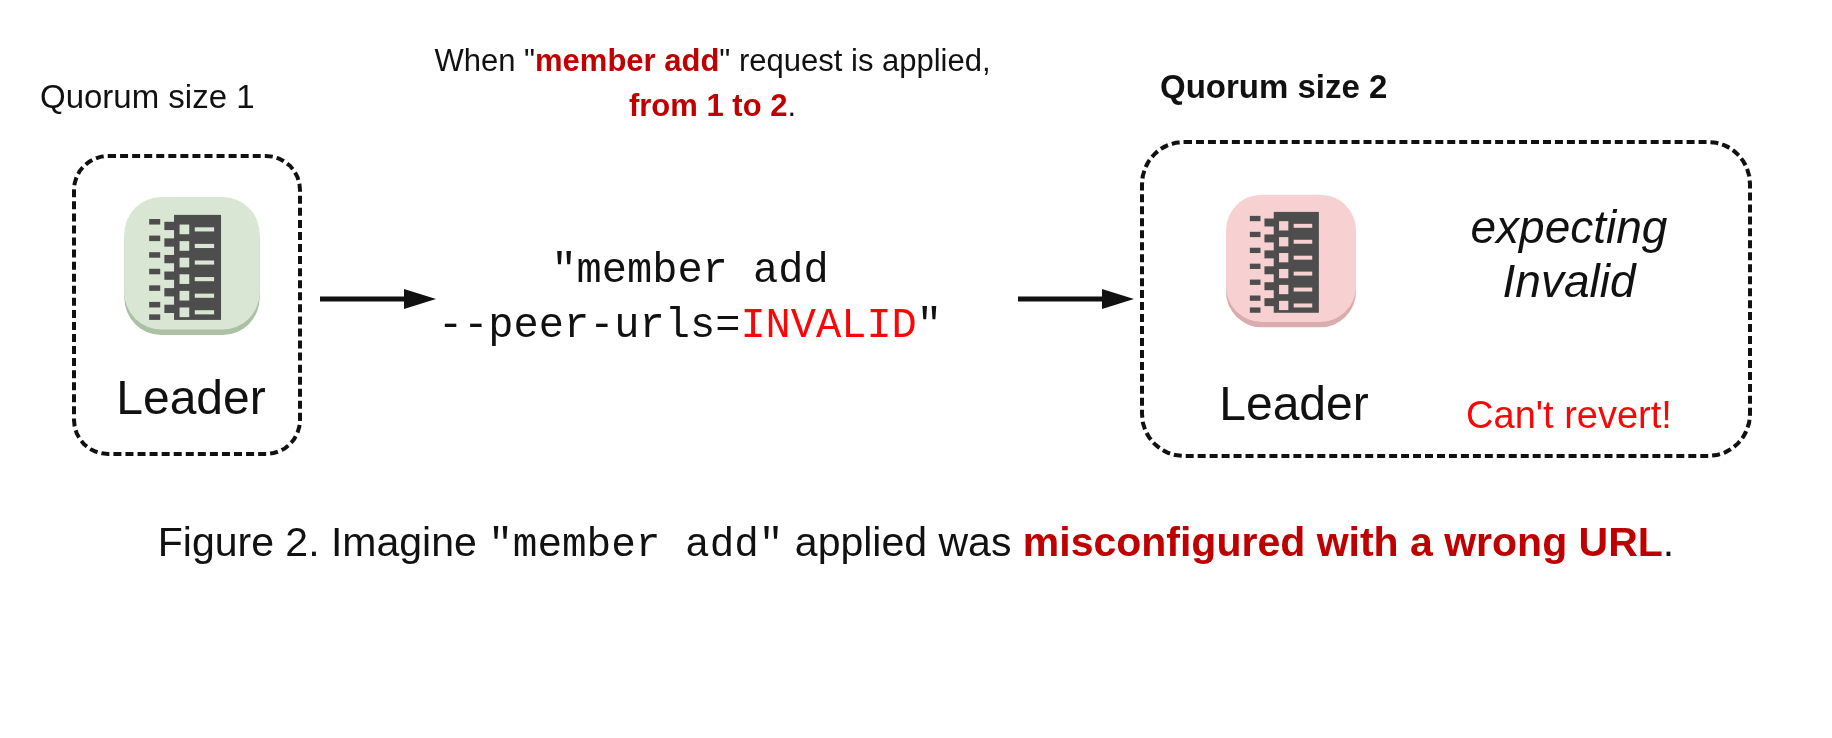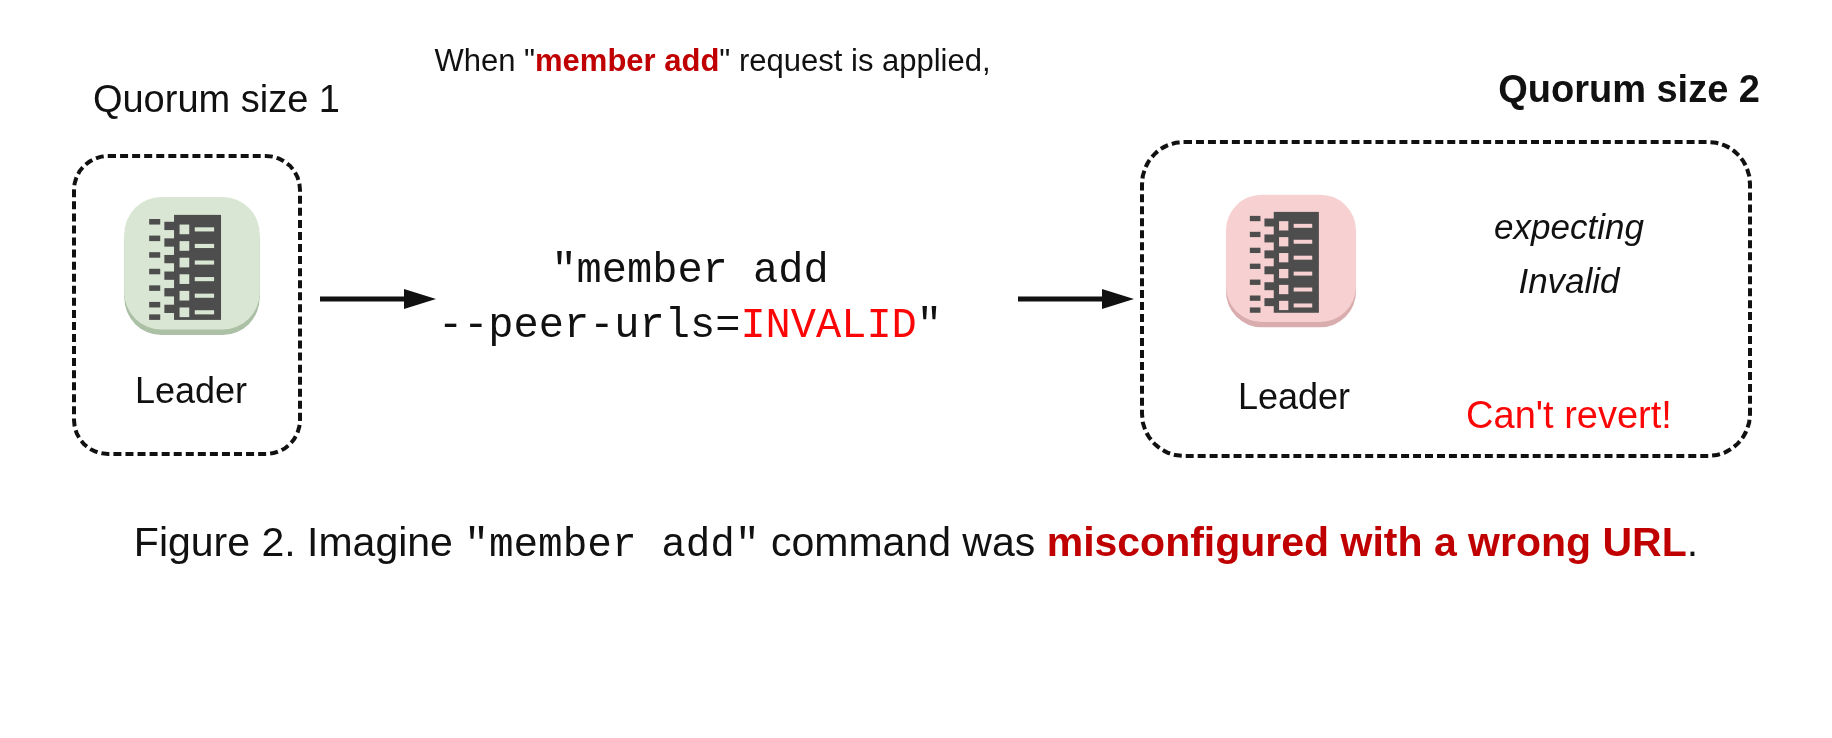--- a/index.html
+++ b/index.html
@@ -1,43 +1,43 @@
 <!DOCTYPE html>
 <html style="--dark-red: #c00000; --bright-red: #fb0606; --green-node: #d9e6d3; --green-node-edge: #abc0a4; --pink-node: #f7d1d1; --pink-node-edge: #d9adad; --icon-ink: #4d4d4d;"><head>
 <meta charset="utf-8">
 <style>
   * { margin:0; padding:0; box-sizing:border-box; }
   html,body { background:#fff; }
   body { font-family:"Liberation Sans", sans-serif; color:#111; }
   .canvas { position:relative; width:1832px; height:738px; background:#fff; overflow:hidden; }
 
-  .title { position:absolute; font-size:38px; text-align:right; white-space:nowrap; }
+  .title { position:absolute; font-size:33px; text-align:left; white-space:nowrap; }
   .left-title  { left:40px;  width:300px; top:78px; }
   .right-title { left:1160px; width:600px; top:68px;font-weight:bold; }
 
   .annotation { position:absolute; left:420px; top:38px; width:585px;
                 text-align:center; font-size:31px; line-height:45px; }
   .annotation .red { white-space:pre-wrap;margin-top:14px; }
 
   .cluster-box { position:absolute; border:4px dashed #111; border-radius:36px; }
   .left-box  { left:72px;   top:154px; width:230px; height:302px; }
   .right-box { left:1140px; top:140px; width:612px; height:318px; border-radius:44px; }
 
   .node-icon { position:absolute; display:block; }
   .left-box  .node-icon { left:40px; top:32px; width:152px; height:152px; }
   .right-box .node-icon { left:74px; top:44px; width:146px; height:146px; }
   .node-icon.green { --fill:var(--green-node); --edge:var(--green-node-edge); --ink:var(--icon-ink); }
   .node-icon.pink  { --fill:var(--pink-node);  --edge:var(--pink-node-edge);  --ink:var(--icon-ink); }
 
-  .node-label { position:absolute; text-align:center; font-size:36px; }
+  .node-label { position:absolute; text-align:center; font-size:48px; }
   .left-box  .node-label { left:0; width:230px; top:212px; }
   .right-box .node-label { left:0; width:300px; top:232px; }
 
   .expecting { position:absolute; left:280px; top:56px; width:290px;
-               text-align:center; font-style:italic; font-size:35px; line-height:54px; }
+               text-align:center; font-style:italic; font-size:46px; line-height:54px; }
   .warning { position:absolute; left:280px; top:250px; width:290px; text-align:center;
              font-size:38px; font-weight:400; color:var(--bright-red); }
 
   .command { position:absolute; left:395px; top:244px; width:590px; text-align:center;
              font-family:"Liberation Mono","DejaVu Sans Mono",monospace;
              font-size:42px; line-height:55px; white-space:nowrap; }
 
   .arrow { position:absolute; width:120px; height:28px; }
   .arrow1 { left:318px;  top:285px; }
   .arrow2 { left:1016px; top:285px; }
@@ -94,20 +94,21 @@
         </g>
       </symbol>
     </defs>
   </svg>
 
   <div class="title left-title">Quorum size 1</div>
   <div class="title right-title">Quorum size 2</div>
 
   <div class="annotation">
     <div><span>When "</span><span class="red">member add</span><span>" request is applied,</span></div>
+    <div><span class="red">from 1 to 2</span><span>.</span></div>
   </div>
 
   <div class="cluster-box left-box">
     <svg class="node-icon green" viewBox="0 0 110 110">
       <use href="#server-icon"></use>
     </svg>
     <div class="node-label">Leader</div>
   </div>
 
   <svg class="arrow arrow1" viewBox="0 0 120 28">
@@ -131,16 +132,16 @@
     </svg>
     <div class="node-label">Leader</div>
     <div class="expecting">
       <div>expecting</div>
       <div>Invalid</div>
     </div>
     <div class="warning">Can't revert!</div>
   </div>
 
   <div class="caption">
-    <div><span class="it">Figure 2.</span><span> Imagine </span><span class="mono">"member add"</span><span> command was </span><span class="red">misconfigured with a wrong URL</span><span>.</span></div>
+    <div><span class="it">Figure 2.</span><span> Imagine </span><span class="mono">"member add"</span><span> applied was </span><span class="red">misconfigured with a wrong URL</span><span>.</span></div>
   </div>
 
 </div>
 
 </body></html>

